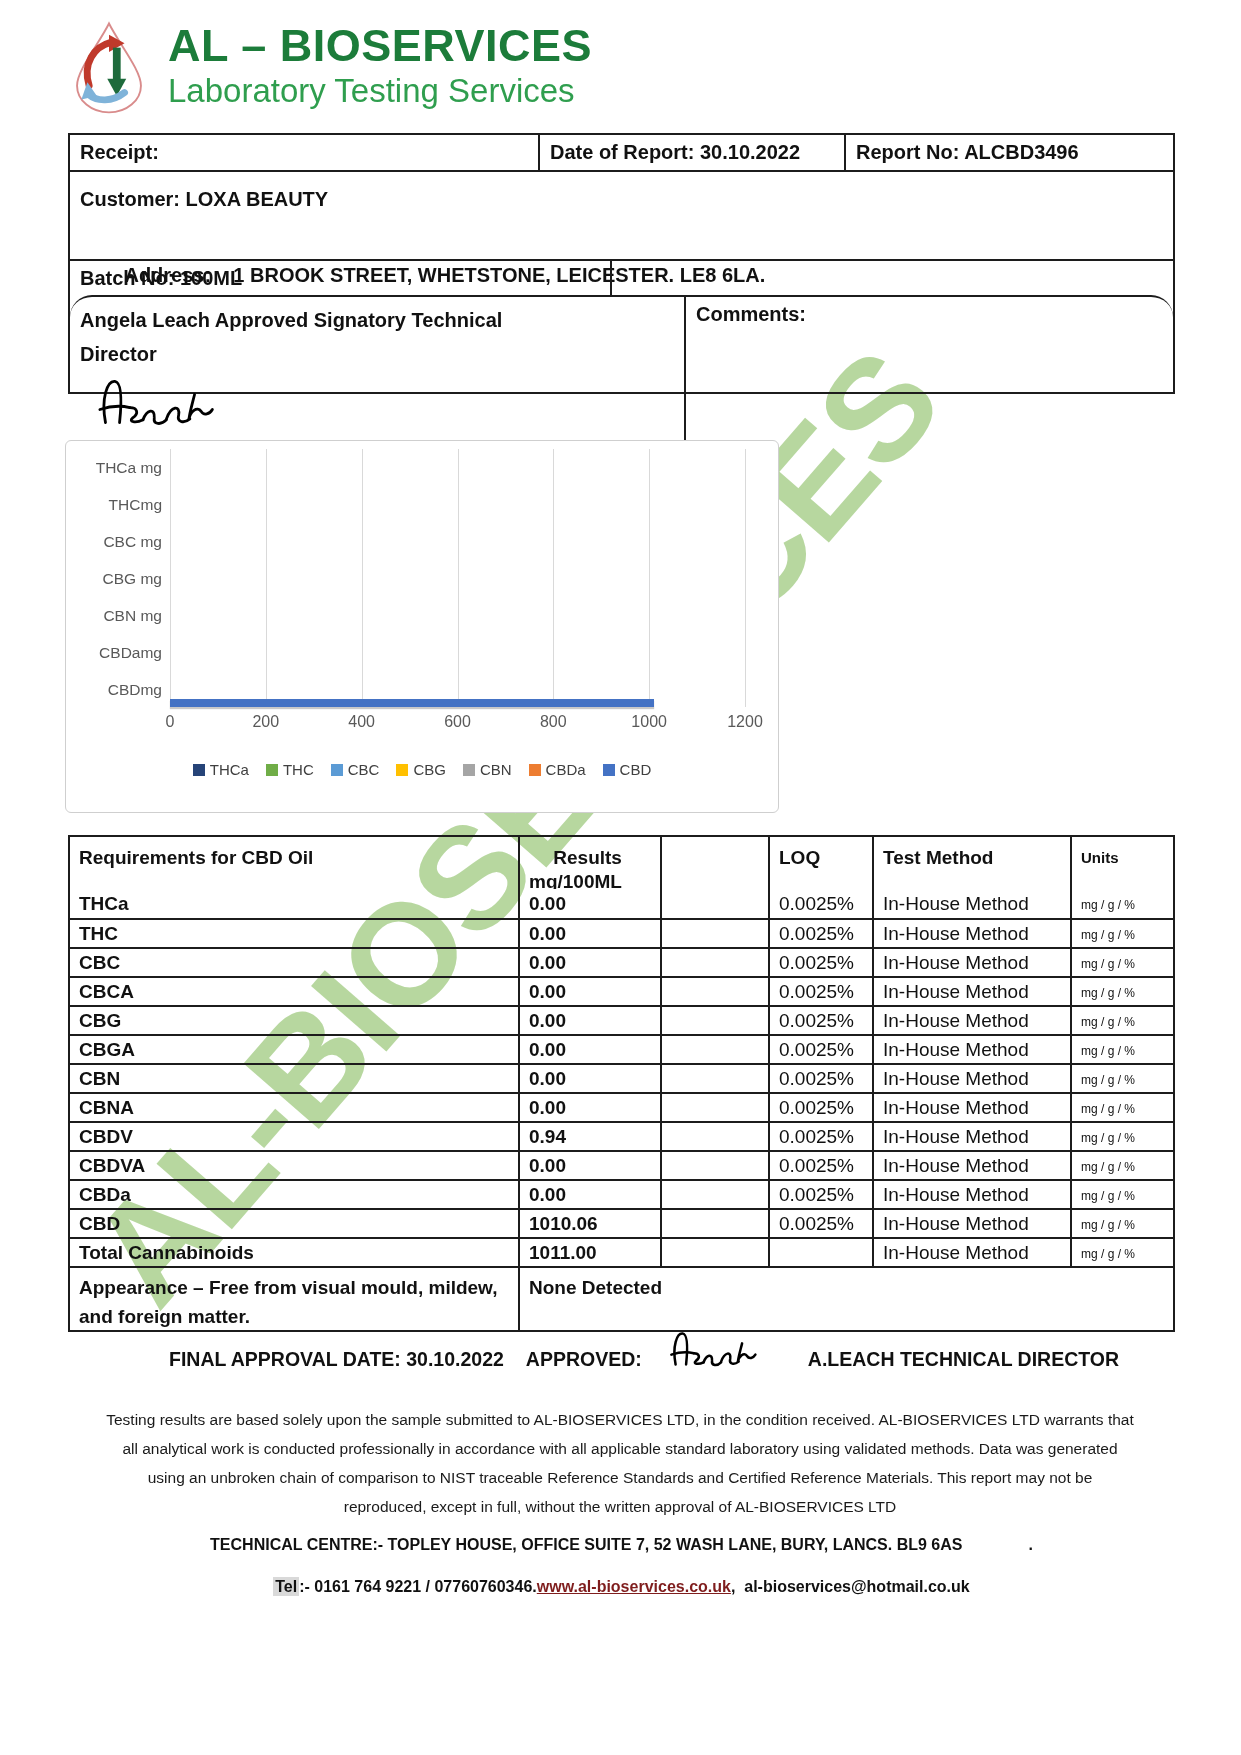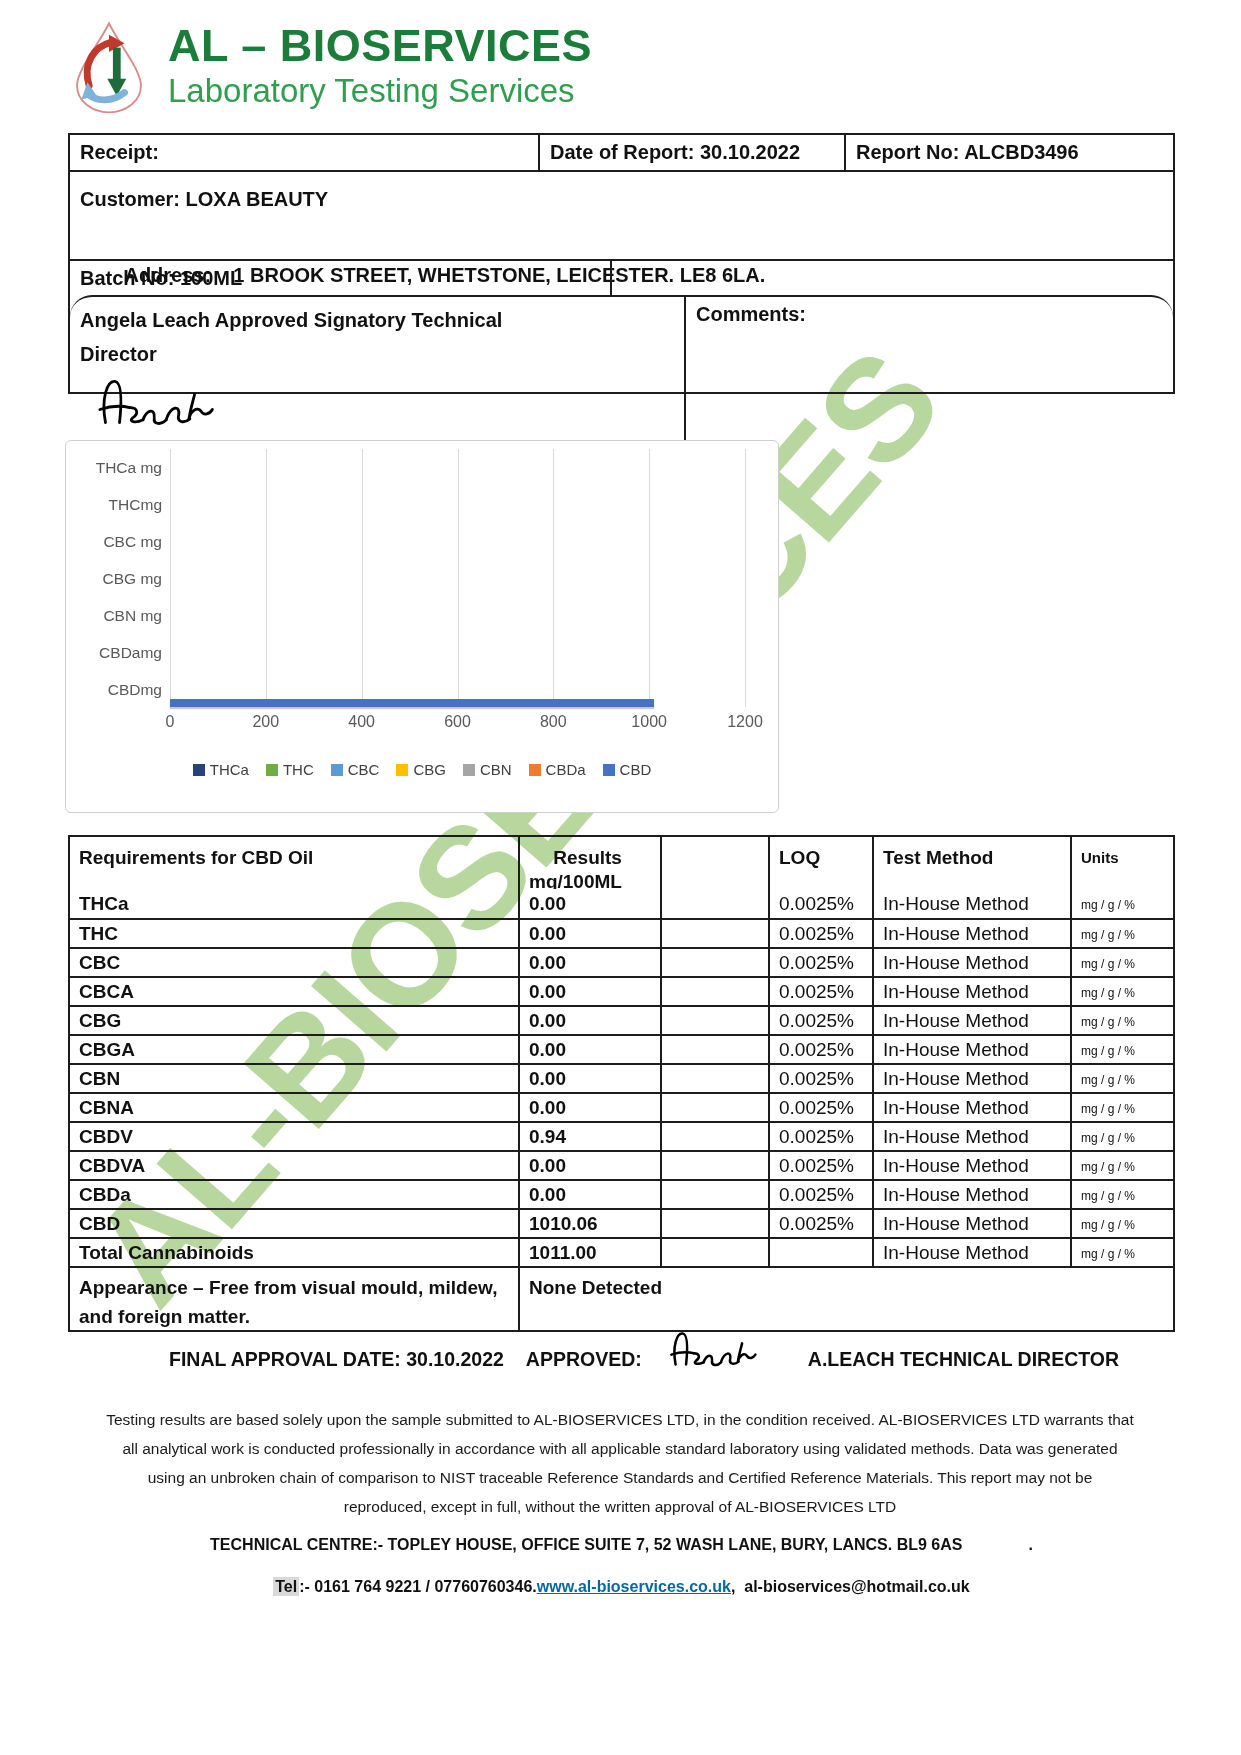--- a/index.html
+++ b/index.html
@@ -63,21 +63,21 @@
   .approval svg{margin-top:-22px;}
   
   .disclaimer{position:absolute;left:105px;top:1405px;width:1030px;z-index:2;text-align:center;
     font-size:15.5px;line-height:29px;color:#1a1a1a;}
   .foot1{position:absolute;left:68px;top:1536px;width:1107px;z-index:2;text-align:center;
     font-weight:700;font-size:16px;}
   .foot1 .stray{margin-left:66px;}
   .foot2{position:absolute;left:68px;top:1578px;width:1107px;z-index:2;text-align:center;
     font-weight:700;font-size:16px;}
   .tel-hl{background:#d9d9d9;padding:1px 2px;}
-  .link{color:#0369a1;}
+  .link{color:#7f1d1d;}
   .sep{font-weight:700;}
 </style>
 </head>
 <body>
 
 <div class="page">
 
   <div class="watermark">AL-BIOSERVICES</div>
 
   <div class="hdr">

